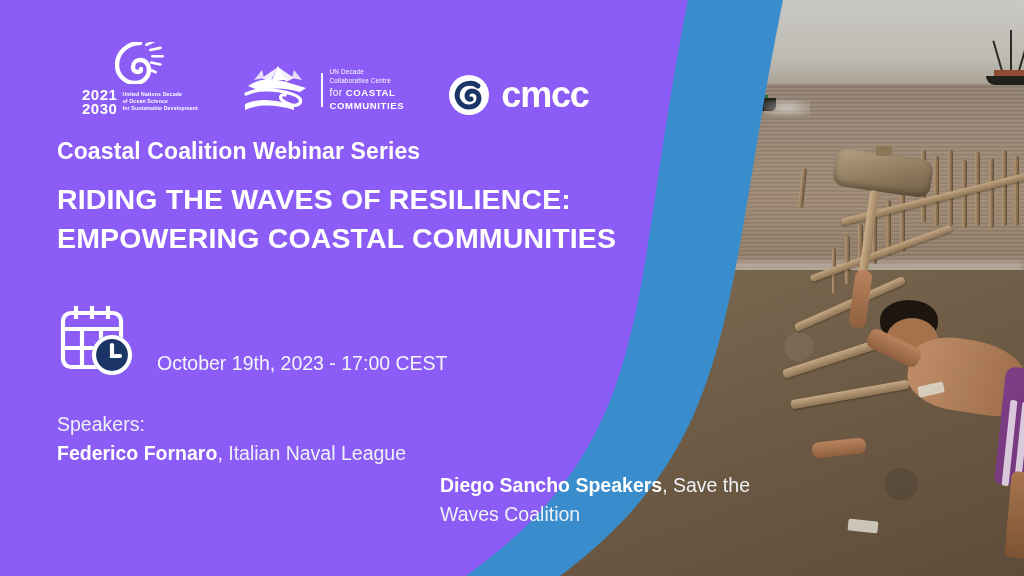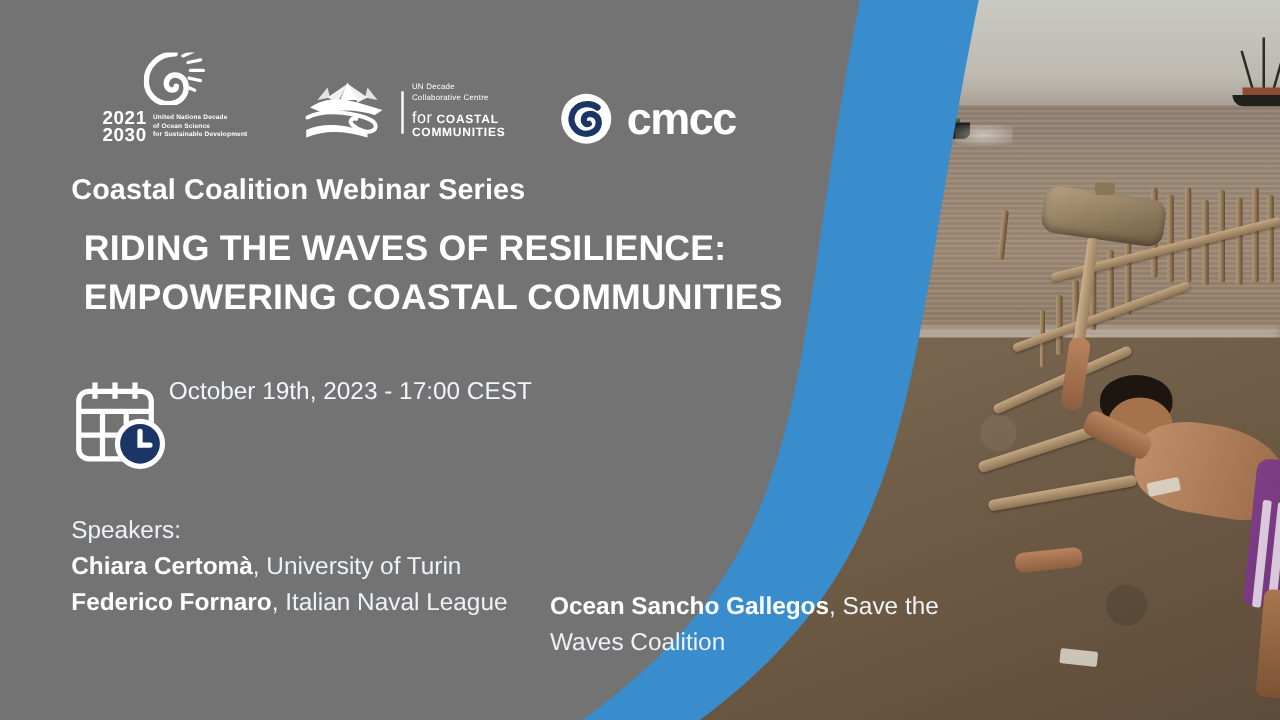--- a/index.html
+++ b/index.html
@@ -1,21 +1,21 @@
 <!DOCTYPE html>
 <html><head>
 <meta charset="utf-8">
 <style>
   html,body{margin:0;padding:0;}
   body{
     width:1024px;height:576px;overflow:hidden;
     font-family:"Liberation Sans",sans-serif;
     background:#1b3566;
   }
-  #poster{position:relative;width:1024px;height:576px;overflow:hidden;background:#737373;}
+  #poster{position:relative;width:1024px;height:576px;overflow:hidden;background:#8b5cf6;}
 
   
   .photo{
     position:absolute;inset:0;
     clip-path:path("M 700 0 L 1024 0 L 1024 576 L 470 576 C 700 470 640 300 700 0 Z");
   }
   .sky{position:absolute;left:0;top:0;width:1024px;height:88px;
        background:linear-gradient(#c9c9c4,#bdb9b0 70%,#a79e92);}
   .sea{position:absolute;left:0;top:84px;width:1024px;height:210px;
        background:linear-gradient(#938274,#9c8a78 25%,#a08b75 55%,#8d7a66);}
@@ -68,30 +68,30 @@
   .logo-un{display:flex;flex-direction:column;align-items:center;gap:4px;}
   .un-years{font-size:15px;font-weight:bold;line-height:.92;color:#fff;letter-spacing:.5px;}
   .un-row{display:flex;align-items:center;gap:5px;}
   .un-txt{font-size:5.2px;line-height:1.34;color:#fff;font-weight:bold;letter-spacing:.15px;white-space:nowrap;}
 
   .logo-dcc{display:flex;align-items:center;gap:7px;}
   .dcc-bar{width:1.6px;height:34px;background:#fff;opacity:.95;}
   .dcc-txt{color:#fff;}
   .dcc-small{font-size:6.3px;line-height:1.38;letter-spacing:.2px;white-space:nowrap;}
   .dcc-big{font-size:9.6px;font-weight:bold;letter-spacing:.6px;line-height:1.22;margin-top:2px;white-space:nowrap;}
-  .dcc-big .thin{font-weight:normal;font-size:13px;letter-spacing:.4px;}
+  .dcc-big .thin{font-weight:normal;font-size:10px;letter-spacing:.4px;}
 
   .logo-cmcc{display:flex;align-items:center;gap:11px;}
   .cmcc-word{color:#fff;font-size:36px;font-weight:bold;letter-spacing:-1.2px;line-height:1;}
 
   .series{position:absolute;left:57px;top:138px;color:#fff;font-size:23px;font-weight:bold;letter-spacing:.1px;}
   .headline{position:absolute;left:57px;top:180px;color:#fff;font-size:28.5px;font-weight:bold;
-            letter-spacing:.15px;line-height:1.37;text-transform:uppercase;margin-left:10px;}
-
-  .when{position:absolute;left:57px;top:300px;display:flex;align-items:flex-start;}
+            letter-spacing:.15px;line-height:1.37;text-transform:uppercase;}
+
+  .when{position:absolute;left:57px;top:300px;display:flex;align-items:flex-end;gap:22px;}
   .when-text{color:#f2f4f8;font-size:19.5px;line-height:1.42;}
 
   .speakers{position:absolute;left:57px;top:410px;color:#eef1f6;font-size:19.5px;line-height:1.45;}
   .sp-label{margin-bottom:1px;}
   .sp-cols{position:relative;}
   .sp-col-b{position:absolute;left:383px;top:32px;width:360px;}
   .sp-col-b .sp-line{}
   .sp-line b{font-weight:bold;color:#fff;}
 
   .credit{position:absolute;right:2px;bottom:8px;width:200px;
@@ -263,29 +263,26 @@
     <div class="when-text">
       <div>October 19th, 2023 - 17:00 CEST</div>
     </div>
   </div>
 
   <div class="speakers">
     <div class="sp-label">Speakers:</div>
     <div class="sp-cols">
       <div>
         <div class="sp-line">
-          <b>Chiara Certomà</b><span>, University of Turin</span>
-        </div>
-        <div class="sp-line">
           <b>Federico Fornaro</b><span>, Italian Naval League</span>
         </div>
       </div>
       <div class="sp-col-b">
         <div class="sp-line">
-          <b>Ocean Sancho Gallegos</b><span>, Save the Waves Coalition</span>
+          <b>Diego Sancho Speakers</b><span>, Save the Waves Coalition</span>
         </div>
       </div>
     </div>
   </div>
 
   <div class="credit">© Debsuddha Banerjee / ClimateVisuals</div>
 
 </div>
 
 </body></html>

